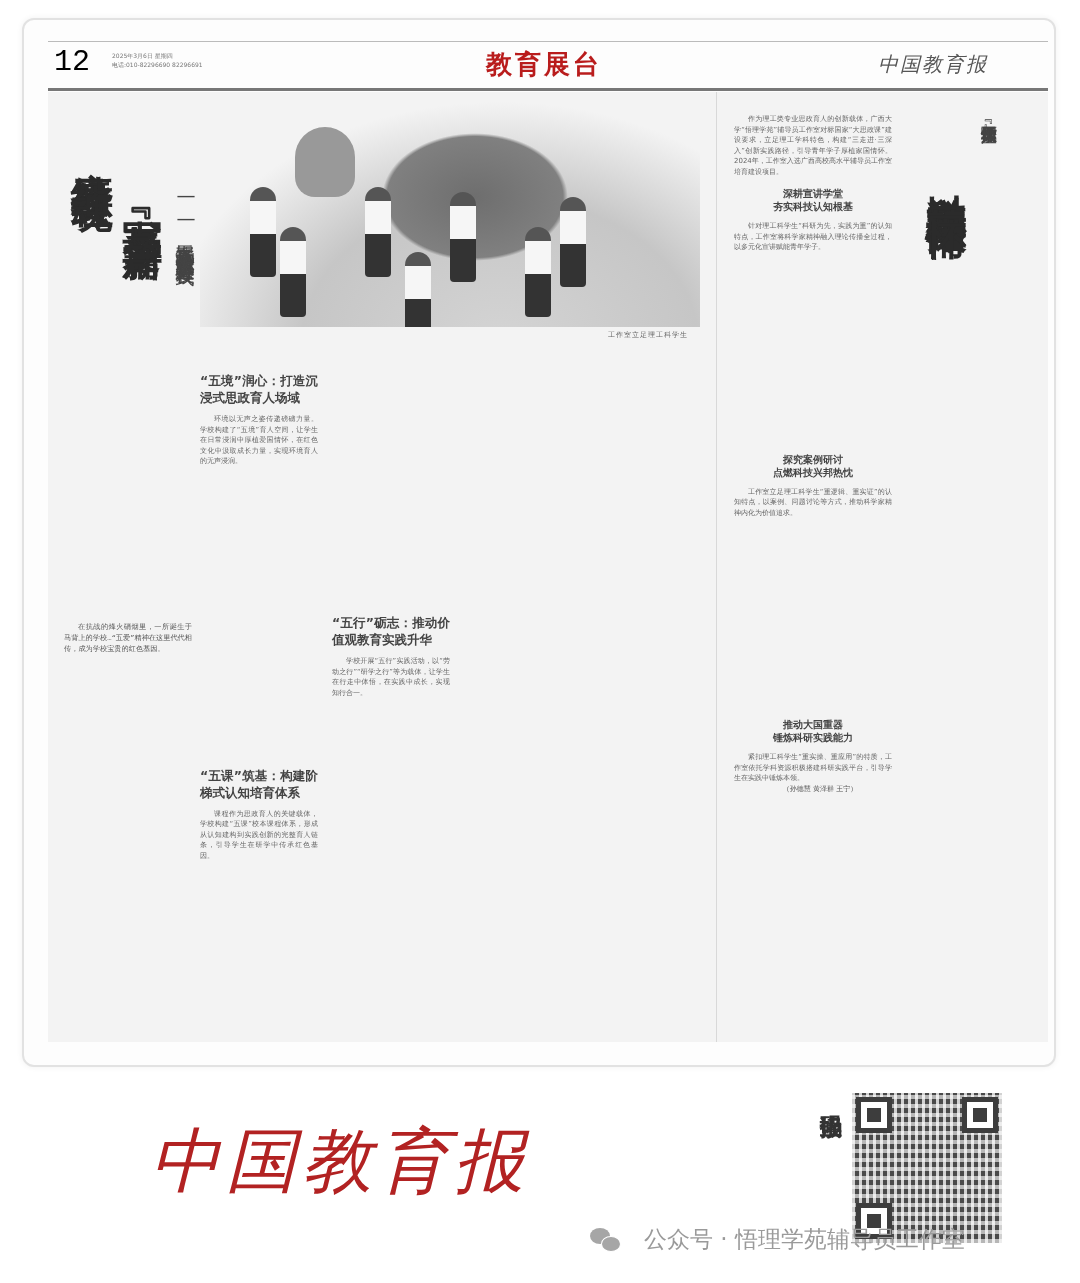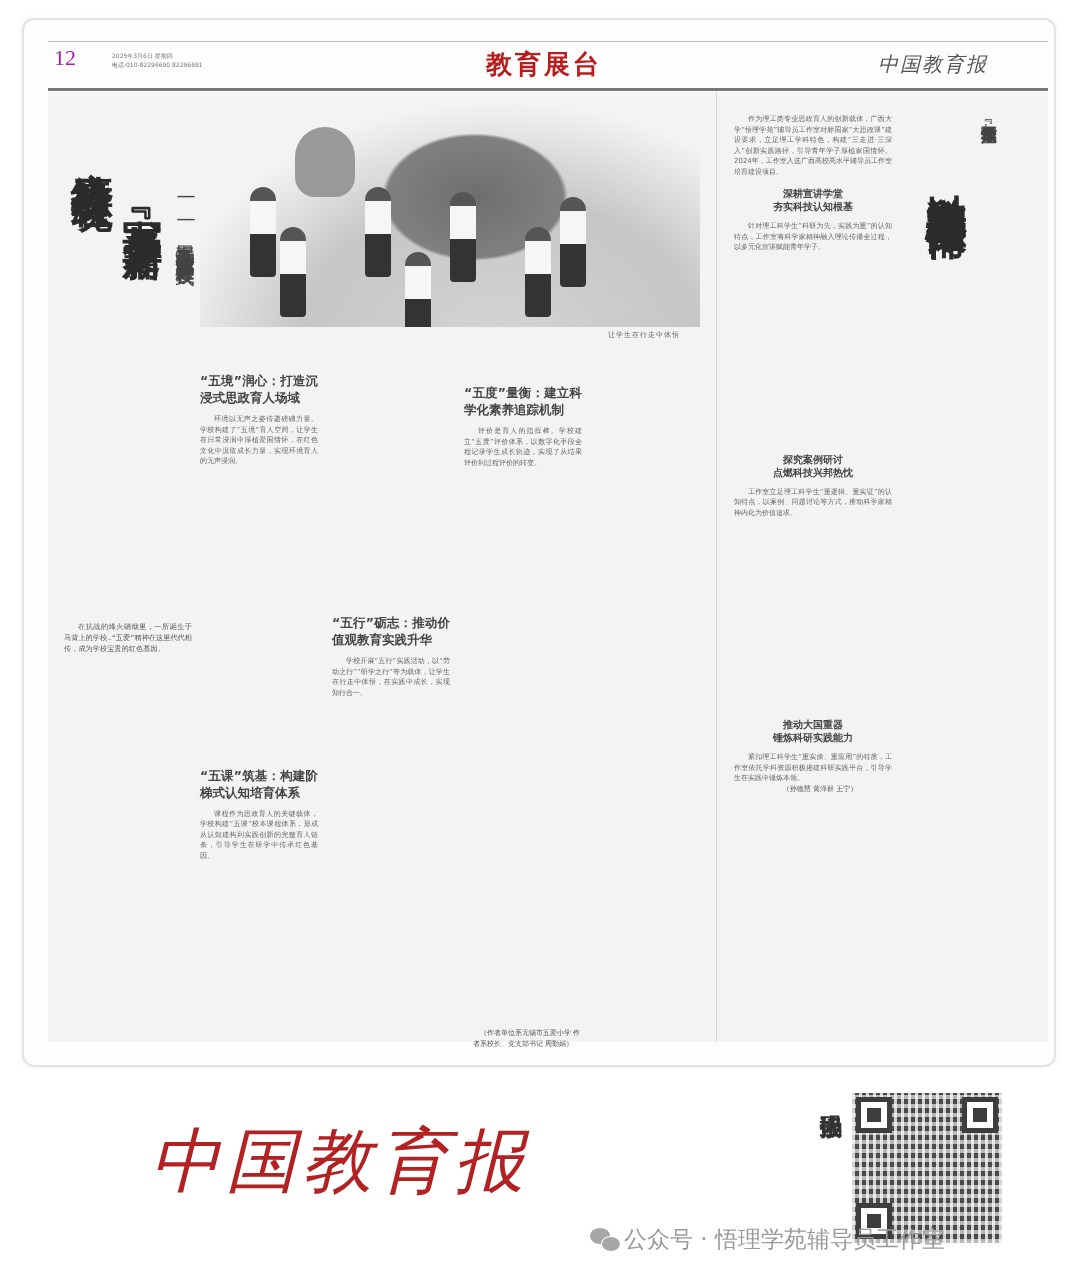--- a/index.html
+++ b/index.html
@@ -8,21 +8,21 @@
     font-family:"DejaVu Sans", "Liberation Sans", sans-serif; color:#333;
   }
   .sheet {
     position:absolute; left:22px; top:18px; width:1030px; height:1045px;
     background:#fdfdfd; border:2px solid #e2e2e2; border-radius:12px;
     box-shadow:0 0 6px rgba(0,0,0,0.06);
   }
   .masthead { position:absolute; left:48px; top:43px; width:1000px; height:46px; }
   .rule-top { position:absolute; left:48px; top:41px; width:1000px; height:1px; background:#bbb; }
   .rule-bottom { position:absolute; left:48px; top:88px; width:1000px; height:3px; background:#777; }
-  .page-num { position:absolute; left:6px; top:2px; font-size:22px; color:#a21caf; font-family:Liberation Serif, serif; }
+  .page-num { position:absolute; left:6px; top:2px; font-size:30px; color:#000000; font-family:Liberation Mono, monospace; }
   .page-meta { position:absolute; left:64px; top:8px; font-size:6px; line-height:9px; color:#777; }
   .section-title { position:absolute; left:438px; top:4px; font-size:26px; font-weight:bold; color:#b91c1c; letter-spacing:3px; font-family:"DejaVu Serif", serif; }
   .paper-logo-small { position:absolute; left:830px; top:8px; font-size:20px; color:#555; font-family:"DejaVu Serif", serif; font-style:italic; letter-spacing:2px; }
 
   .content { position:absolute; left:48px; top:92px; width:1000px; height:950px; background:#f3f3f3; }
   .vert { writing-mode:vertical-rl; text-orientation:upright; }
   .headline-a { position:absolute; left:16px; top:46px; font-size:42px; font-weight:bold; color:#2b2b2b; letter-spacing:4px; font-family:"DejaVu Sans", sans-serif; }
   .headline-b { position:absolute; left:68px; top:96px; font-size:40px; font-weight:bold; color:#2b2b2b; letter-spacing:3px; }
   .subhead-b { position:absolute; left:125px; top:92px; font-size:19px; color:#444; letter-spacing:1px; }
 
@@ -52,21 +52,21 @@
 
   .logo-big { position:absolute; left:150px; top:1115px; font-size:70px; color:#b22222; font-family:"DejaVu Serif", serif; font-style:italic; letter-spacing:6px; }
   .qr-label { position:absolute; left:815px; top:1098px; font-size:22px; font-weight:bold; color:#333; line-height:33px; }
   .qr { position:absolute; left:852px; top:1093px; width:150px; height:150px;
     background:
       repeating-linear-gradient(90deg, rgba(255,255,255,0.75) 0 3px, rgba(255,255,255,0) 3px 7px),
       repeating-linear-gradient(0deg, rgba(255,255,255,0.6) 0 4px, rgba(255,255,255,0) 4px 9px),
       #4a4a4a; }
   .qr .finder { position:absolute; width:26px; height:26px; border:5px solid #3d3d3d; background:#fff; }
   .qr .finder::after { content:""; position:absolute; left:6px; top:6px; width:14px; height:14px; background:#3d3d3d; }
-  .watermark { position:absolute; left:590px; top:1224px; font-size:23px; color:#9a9a9a; display:flex; align-items:center; gap:4px; }
+  .watermark { position:absolute; left:590px; top:1224px; font-size:23px; color:#9a9a9a; display:flex; align-items:center; gap:24px; }
   .wechat-icon { width:30px; height:24px; position:relative; }
   .wechat-icon .b1 { position:absolute; left:0; top:0; width:20px; height:16px; border-radius:50%; background:#a6a6a6; }
   .wechat-icon .b2 { position:absolute; left:11px; top:8px; width:18px; height:14px; border-radius:50%; background:#a6a6a6; border:1px solid #fff; }
 </style>
 </head>
 <body>
 
 <div class="sheet"></div>
 
 <div class="rule-top"></div>
@@ -90,43 +90,38 @@
   <div class="photo">
     <div class="mask"></div>
     <div class="figure" style="left:50px;top:95px;"></div>
     <div class="figure" style="left:80px;top:135px;"></div>
     <div class="figure" style="left:165px;top:95px;"></div>
     <div class="figure" style="left:205px;top:160px;"></div>
     <div class="figure" style="left:250px;top:100px;"></div>
     <div class="figure" style="left:325px;top:135px;"></div>
     <div class="figure" style="left:360px;top:105px;"></div>
   </div>
-  <div class="caption">让学生在行走中体悟</div>
+  <div class="caption">工作室立足理工科学生</div>
 
   <div class="col col-left-narrow">
     <p>在抗战的烽火硝烟里，一所诞生于马背上的学校…“五爱”精神在这里代代相传，成为学校宝贵的红色基因。</p>
   </div>
 
   <div class="col col1">
     <div class="subsec">“五境”润心：打造沉浸式思政育人场域</div>
     <p>环境以无声之姿传递磅礴力量。学校构建了“五境”育人空间，让学生在日常浸润中厚植爱国情怀，在红色文化中汲取成长力量，实现环境育人的无声浸润。</p>
     <div class="subsec" style="margin-top:300px">“五课”筑基：构建阶梯式认知培育体系</div>
     <p>课程作为思政育人的关键载体，学校构建“五课”校本课程体系，形成从认知建构到实践创新的完整育人链条，引导学生在研学中传承红色基因。</p>
   </div>
 
   <div class="col col2">
     <div class="subsec" style="margin-top:260px">“五行”砺志：推动价值观教育实践升华</div>
     <p>学校开展“五行”实践活动，以“劳动之行”“研学之行”等为载体，让学生在行走中体悟，在实践中成长，实现知行合一。</p>
   </div>
 
-  <div class="col col3">
-    <div class="subsec" style="margin-top:30px">“五度”量衡：建立科学化素养追踪机制</div>
-    <p>评价是育人的指挥棒。学校建立“五度”评价体系，以数字化手段全程记录学生成长轨迹，实现了从结果评价到过程评价的转变。</p>
-    <p class="byline" style="margin-top:560px">（作者单位系无锡市五爱小学 作者系校长、党支部书记 周勤娟）</p>
-  </div>
 
   <div class="divider-v" style="left:668px"></div>
 
   <div class="col colR1">
     <p>作为理工类专业思政育人的创新载体，广西大学“悟理学苑”辅导员工作室对标国家“大思政课”建设要求，立足理工学科特色，构建“三走进·三深入”创新实践路径，引导青年学子厚植家国情怀。2024年，工作室入选广西高校高水平辅导员工作室培育建设项目。</p>
     <div class="subsec-r">
       <div>深耕宣讲学堂</div>
       <div>夯实科技认知根基</div>
     </div>
     <p>针对理工科学生“科研为先，实践为重”的认知特点，工作室将科学家精神融入理论传播全过程，以多元化宣讲赋能青年学子。</p>

